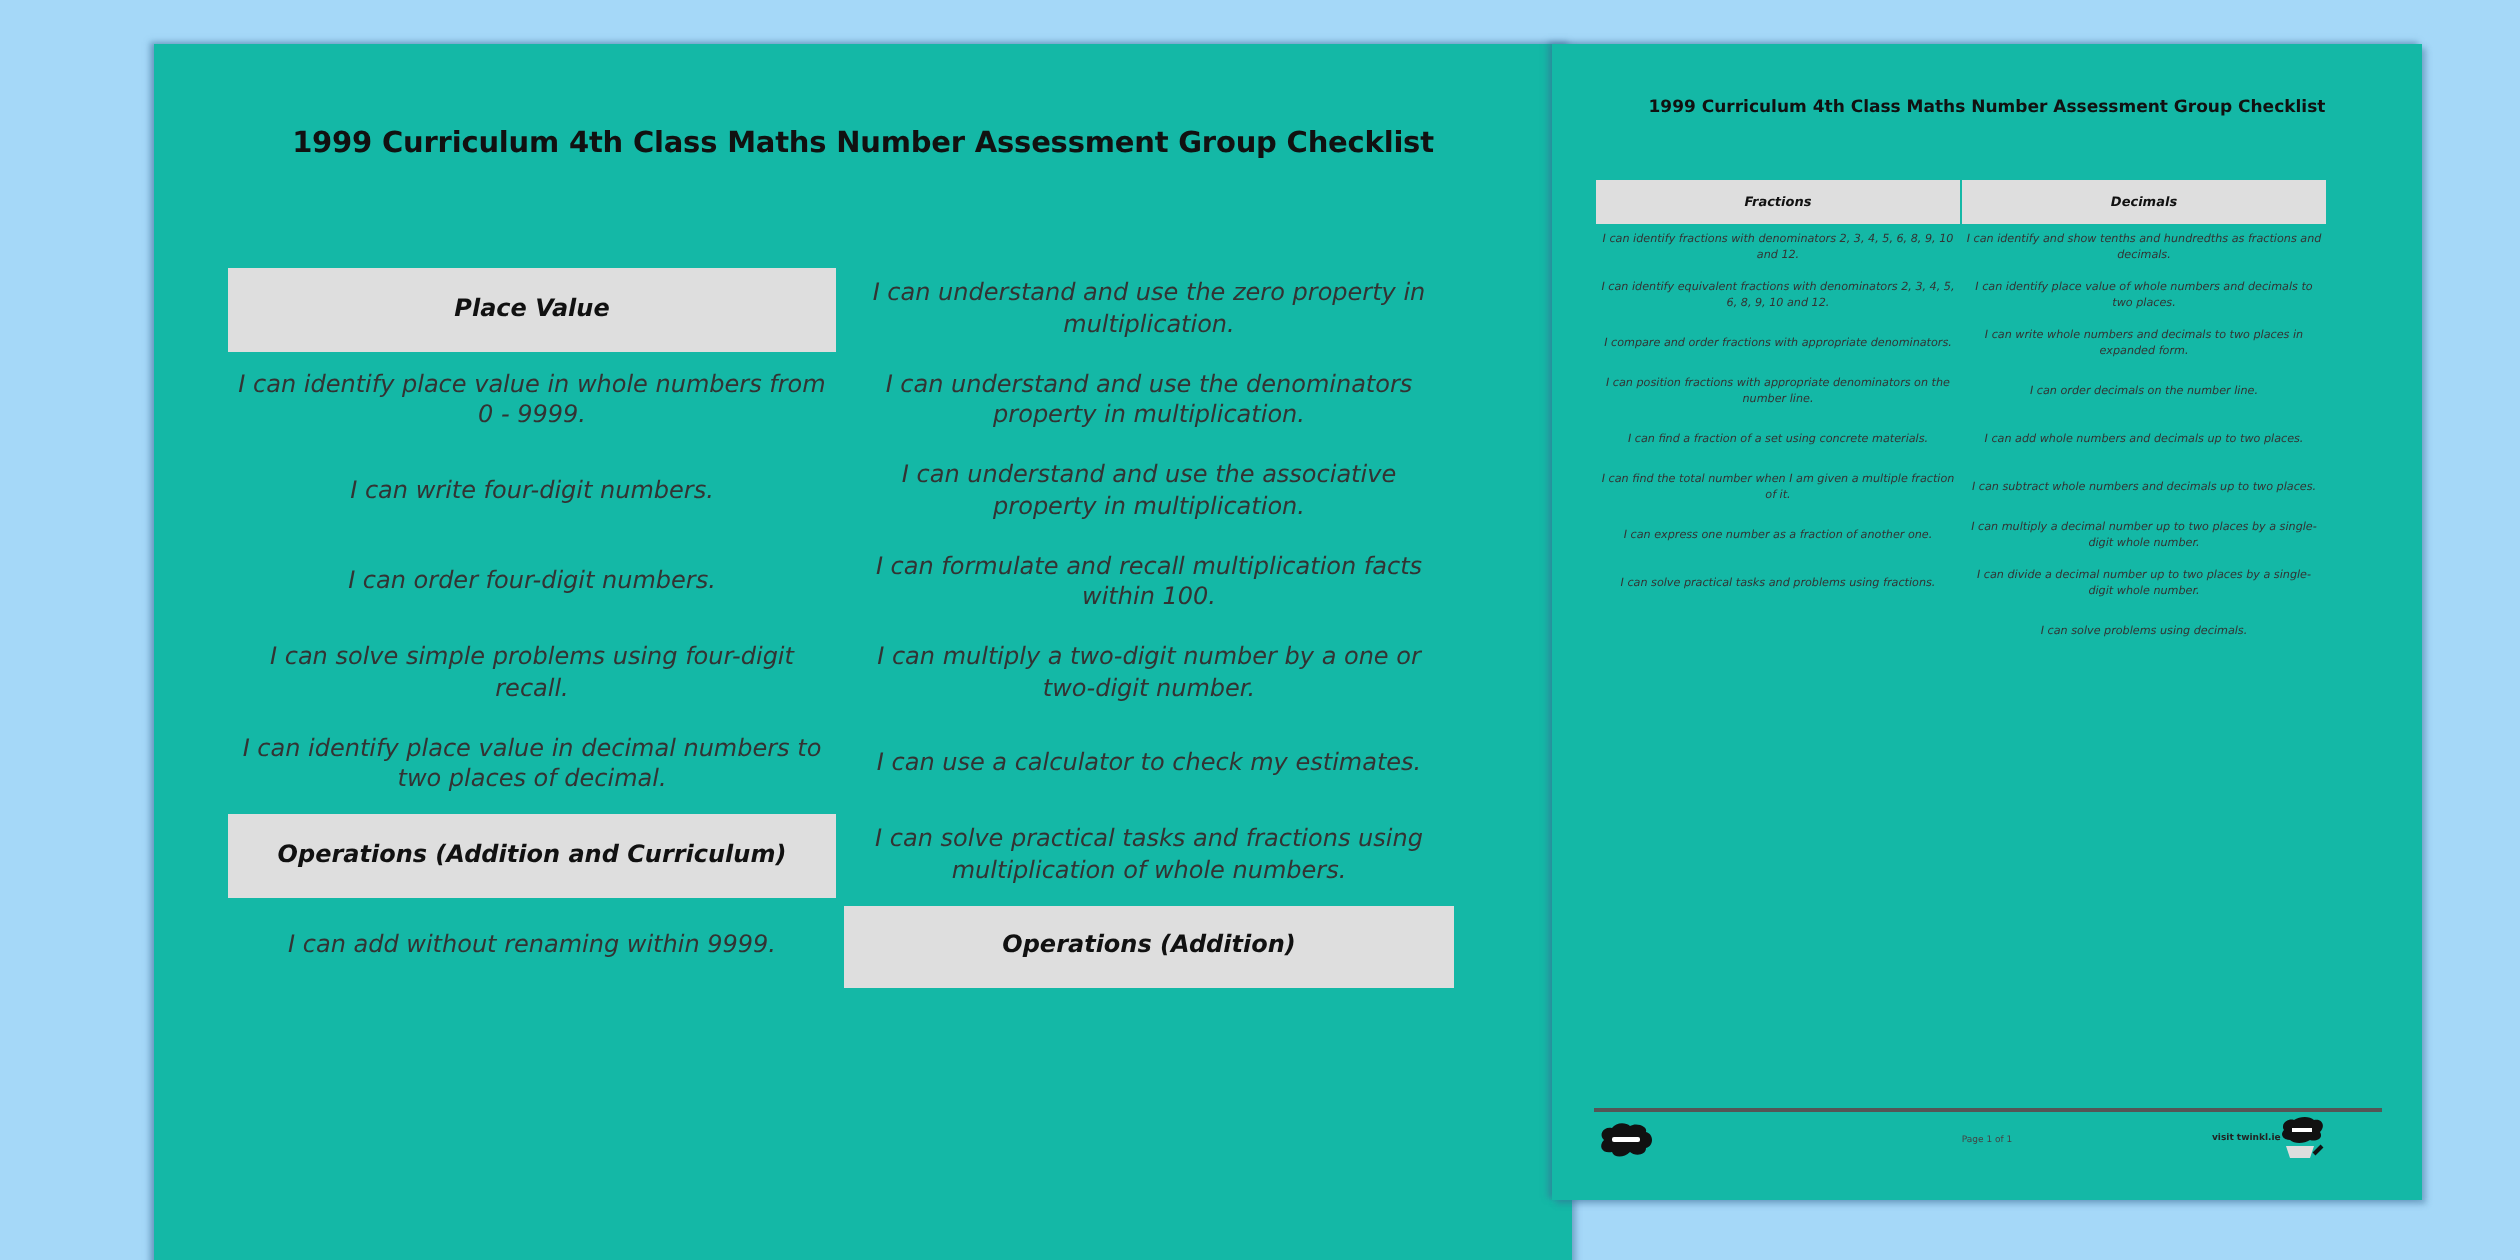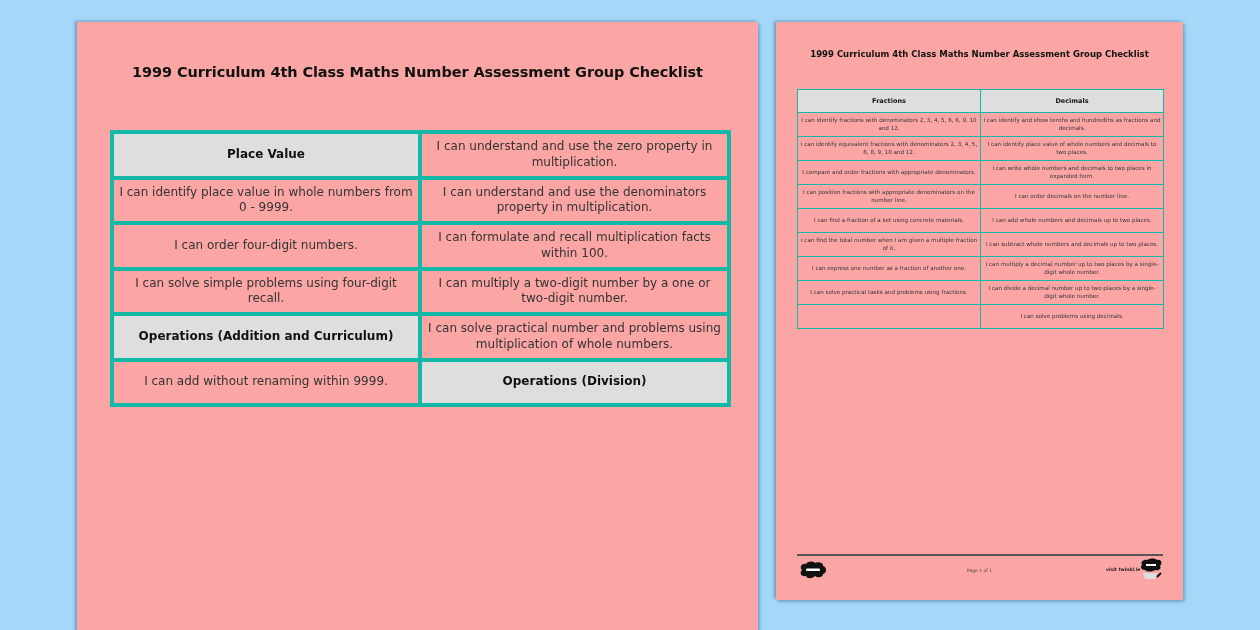--- a/index.html
+++ b/index.html
@@ -3,39 +3,40 @@
 <meta charset="utf-8">
 <style>
   html, body { margin: 0; padding: 0; }
   body {
     width: 1260px; height: 630px; overflow: hidden;
     background: #a5d8f8; position: relative;
     font-family: "DejaVu Sans", "Liberation Sans", sans-serif;
     color: #222;
   }
   .page {
-    position: absolute; background: #fca5a5;
+    position: absolute; background: #14b8a6;
     box-shadow: -2px -1px 3px rgba(60,110,150,0.55), 2px 2px 3px rgba(60,110,150,0.45);
+    padding-left: 28px;
   }
   #page-left { left: 77px; top: 22px; width: 681px; height: 620px; }
   #page-right { left: 776px; top: 22px; width: 407px; height: 578px; }
 
   .title-left {
     position: absolute; left: 0; right: 0; top: 42px; text-align: center;
     font-weight: bold; font-size: 14.5px; color: #111; letter-spacing: -0.1px;
   }
   .title-right {
     position: absolute; left: 0; right: 0; top: 27px; text-align: center;
     font-weight: bold; font-size: 8.5px; color: #111;
   }
 
   table.checklist { border-collapse: collapse; table-layout: fixed; position: absolute; }
   table.checklist td {
     border: 4px solid #14b8a6; text-align: center; vertical-align: middle;
-    color: #333; padding: 0 4px; line-height: 1.3;
+    color: #333; padding: 0 4px; line-height: 1.3; font-style: italic;
   }
   table.checklist td.head { background: #dedede; font-weight: bold; color: #111; }
 
   #table-left { left: 33px; top: 108px; width: 617px; }
   #table-left td { height: 41.5px; font-size: 12px; }
   #table-left col.c1 { width: 308px; }
   #table-left col.c2 { width: 309px; }
 
   #table-right { left: 21px; top: 67px; width: 366px; }
   #table-right td { font-size: 5.6px; border-width: 1.5px; padding: 0 2px; line-height: 1.35; }
@@ -72,34 +73,42 @@
     <tbody id="tbody-left">
         <tr>
           <td class="head">Place Value</td>
           <td>I can understand and use the zero property in multiplication.</td>
         </tr>
         <tr>
           <td>I can identify place value in whole numbers from 0 - 9999.</td>
           <td>I can understand and use the denominators property in multiplication.</td>
         </tr>
         <tr>
+          <td>I can write four-digit numbers.</td>
+          <td>I can understand and use the associative property in multiplication.</td>
+        </tr>
+        <tr>
           <td>I can order four-digit numbers.</td>
           <td>I can formulate and recall multiplication facts within 100.</td>
         </tr>
         <tr>
           <td>I can solve simple problems using four-digit recall.</td>
           <td>I can multiply a two-digit number by a one or two-digit number.</td>
         </tr>
         <tr>
+          <td>I can identify place value in decimal numbers to two places of decimal.</td>
+          <td>I can use a calculator to check my estimates.</td>
+        </tr>
+        <tr>
           <td class="head">Operations (Addition and Curriculum)</td>
-          <td>I can solve practical number and problems using multiplication of whole numbers.</td>
+          <td>I can solve practical tasks and fractions using multiplication of whole numbers.</td>
         </tr>
         <tr>
           <td>I can add without renaming within 9999.</td>
-          <td class="head">Operations (Division)</td>
+          <td class="head">Operations (Addition)</td>
         </tr>
       </tbody>
   </table>
 </div>
 
 <div class="page" id="page-right">
   <div class="title-right">1999 Curriculum 4th Class Maths Number Assessment Group Checklist</div>
   <table class="checklist" id="table-right">
     <colgroup>
         <col style="width:183px">

